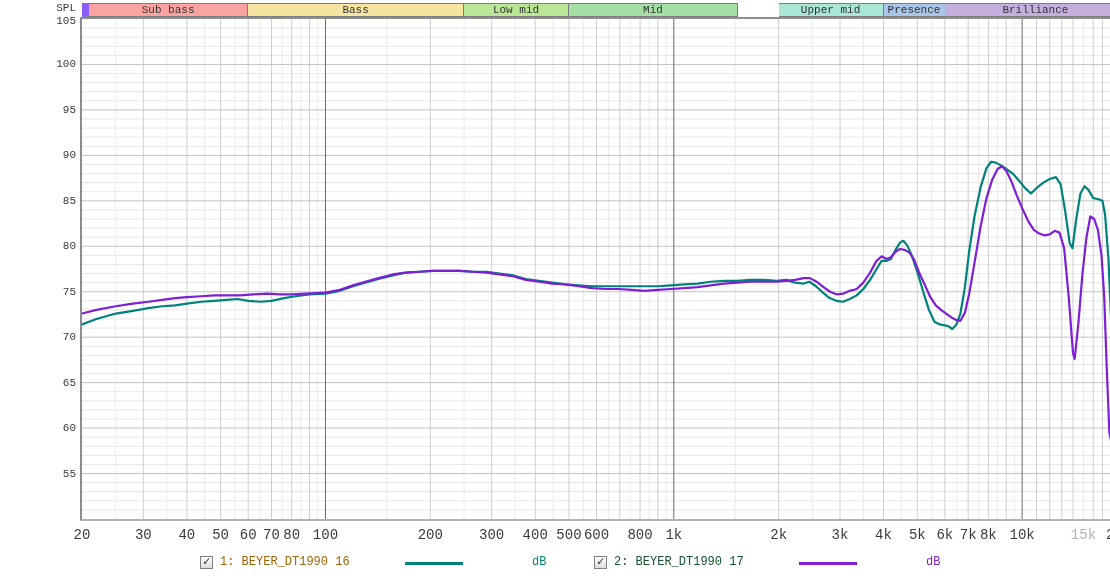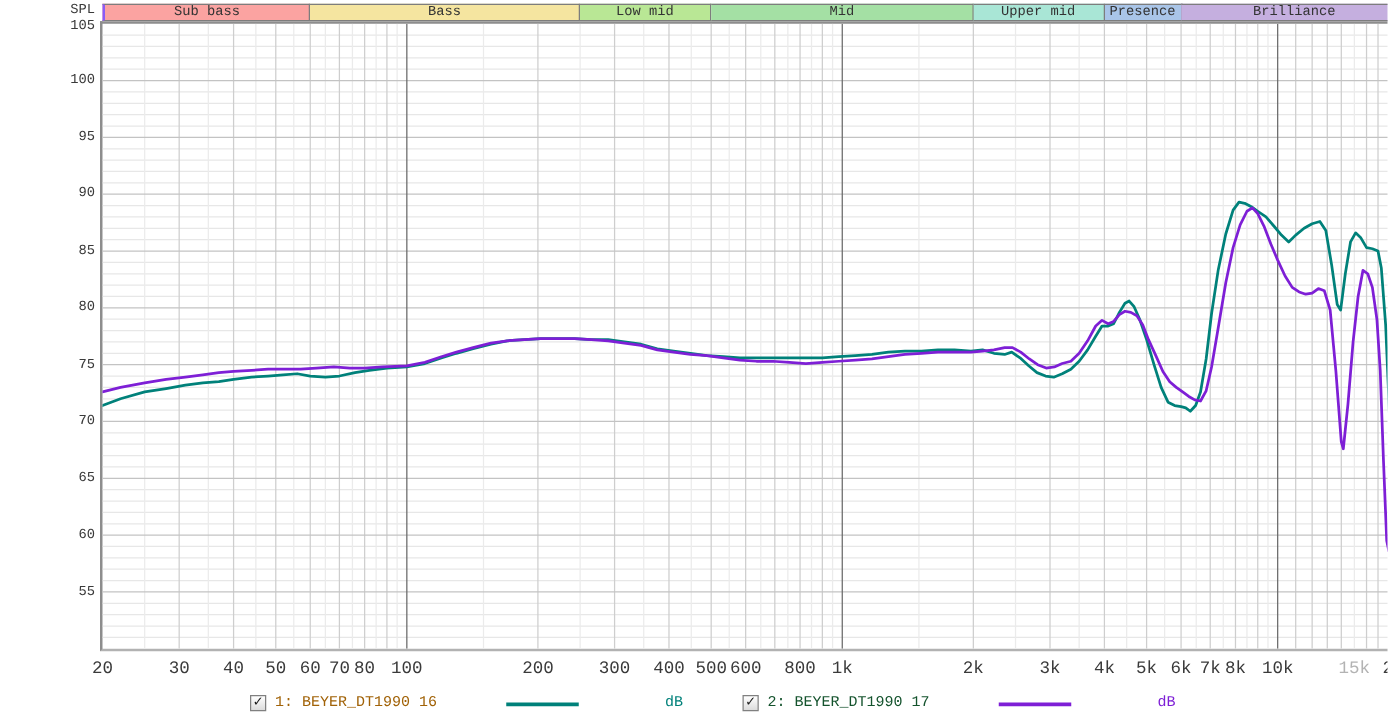--- a/index.html
+++ b/index.html
@@ -4,21 +4,21 @@
 <style>
   html,body{margin:0;padding:0;background:#fff;}
   .screen{position:relative;width:1110px;height:579px;background:#fff;overflow:hidden;
           font-family:Liberation Mono, monospace;margin-left:40px;}
   
   .band-row{position:absolute;top:3px;left:0;height:14px;}
   .band-seg{position:absolute;top:0;height:14px;box-sizing:border-box;
             border:1px solid #7d7d7d;border-left:none;
             display:flex;align-items:center;justify-content:center;
             font-size:11px;color:#333;line-height:12px;white-space:nowrap;overflow:hidden;}
-  .band-seg.first{border-left:2px solid #8b5cf6;}
+  .band-seg.first{border-left:7px solid #8b5cf6;}
   
   .plot{position:absolute;left:40px;top:17px;width:1045px;height:500px;
         border:2px solid;border-color:#8d8d8d #b2b2b2 #b2b2b2 #8d8d8d;background:#fff;}
   .plot svg{display:block;}
   .title{position:absolute;left:42px;width:1045px;top:22px;text-align:center;
          font-size:19px;font-weight:bold;color:#3c3c3c;letter-spacing:0.5px;}
   
   .ylab{position:absolute;left:4px;width:32px;text-align:right;font-size:11px;color:#3a3a3a;}
   .axis-name{position:absolute;left:4px;width:32px;top:2px;text-align:right;
              font-size:11px;color:#3a3a3a;}
@@ -37,21 +37,21 @@
 </style>
 </head>
 <body>
 
 <div class="screen">
   <div class="axis-name">SPL</div>
   <div class="band-row" id="bandRow">
       <div class="band-seg first" style="left: 42px; width: 166.197px; background: rgb(251, 163, 161);">Sub bass</div>
       <div class="band-seg" style="left: 208.197px; width: 215.893px; background: rgb(245, 229, 160);">Bass</div>
       <div class="band-seg" style="left: 424.09px; width: 104.859px; background: rgb(185, 231, 149);">Low mid</div>
-      <div class="band-seg" style="left: 528.949px; width: 210px; background: rgb(164, 224, 164);">Mid</div>
+      <div class="band-seg" style="left: 528.949px; width: 169px; background: rgb(164, 224, 164);">Mid</div>
       <div class="band-seg" style="left: 738.667px; width: 104.859px; background: rgb(169, 230, 214);">Upper mid</div>
       <div class="band-seg" style="left: 843.525px; width: 62px; background: rgb(169, 197, 232);">Presence</div>
       <div class="band-seg" style="left: 904.864px; width: 182.136px; background: rgb(197, 175, 223);">Brilliance</div>
     </div>
   <div class="plot" id="plotFrame">
     <div id="plotCanvas">
         <svg width="1045" height="500" viewBox="0 0 1045 500">
           <line x1="0" y1="490.91" x2="1045" y2="490.91" stroke="#e7e7e7" stroke-width="1"></line>
           <line x1="0" y1="481.82" x2="1045" y2="481.82" stroke="#e7e7e7" stroke-width="1"></line>
           <line x1="0" y1="472.73" x2="1045" y2="472.73" stroke="#e7e7e7" stroke-width="1"></line>

